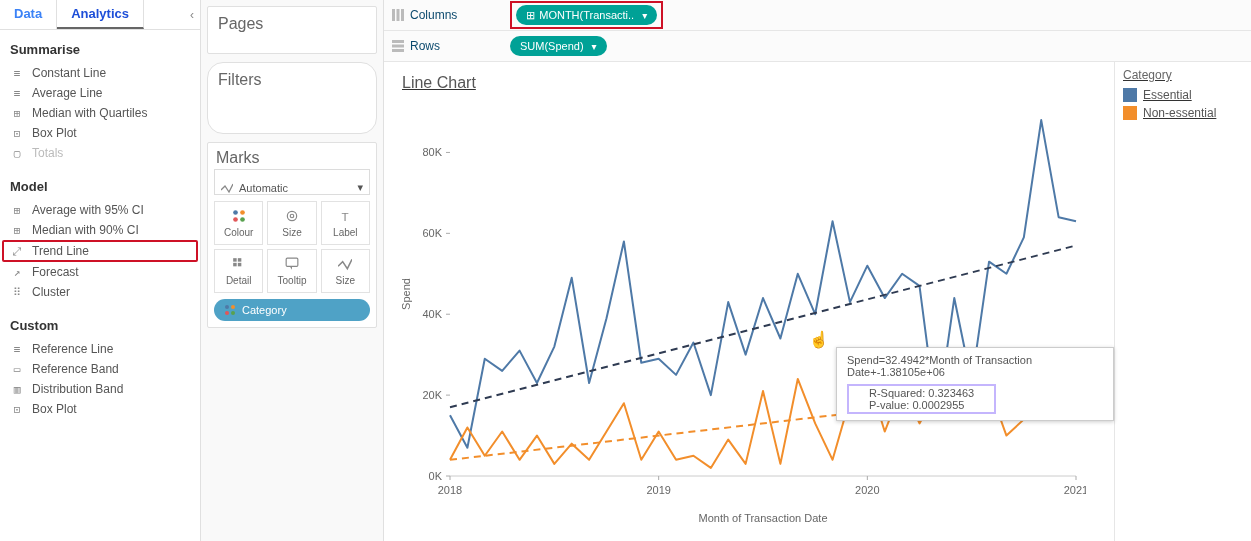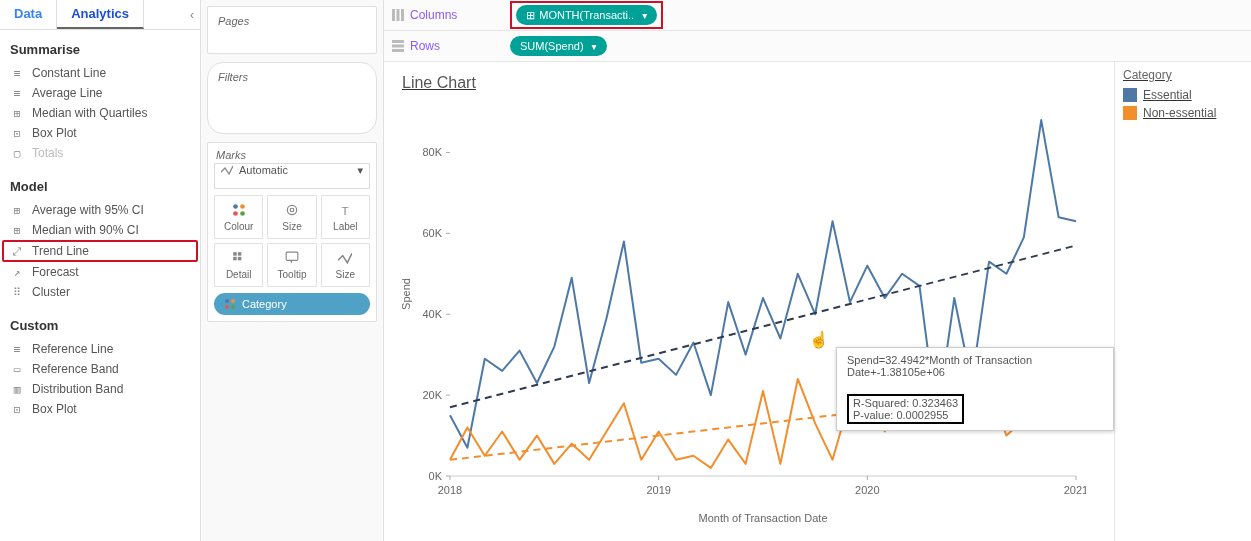--- a/index.html
+++ b/index.html
@@ -96,37 +96,36 @@
     gap: 8px;
     background: #f9f9f9;
     border-right: 1px solid #e0e0e0;
   }
   .card {
     background: #fff;
     border: 1px solid #e0e0e0;
     border-radius: 2px;
   }
   .card-title {
-    font-size: 11px;
+    font-size: 16px;
     color: #666;
     padding: 8px 10px;
-    font-style: italic;
   }
   .card-title.small {
     padding: 6px 8px 2px 8px;
   }
   .marks-card {
     padding-bottom: 6px;
   }
   .marks-select {
     margin: 0 6px 6px 6px;
     height: 24px;
     border: 1px solid #dcdcdc;
     display: flex;
-    align-items: flex-start;
+    align-items: flex-end;
     justify-content: space-between;
     padding: 0 6px;
     font-size: 11px;
     color:#555;
     cursor:pointer;
   }
   .marks-grid {
     display: grid;
     grid-template-columns: repeat(3, 1fr);
     gap: 4px;
@@ -172,21 +171,21 @@
     height: 30px;
     border-bottom: 1px solid #e6e6e6;
     display: flex;
     align-items: center;
     padding: 0 8px;
     gap: 8px;
     background: #fbfbfb;
   }
   .shelf-label {
     font-size: 12px;
-    color: #8b5cf6;
+    color: #0c4a6e;
     width: 110px;
     display:flex;
     align-items:center;
     gap:6px;
   }
   .shelf-icon { width:12px;height:12px; color:#999; }
   .pill {
     background:#00a196;
     color:#fff;
     height:20px;
@@ -247,23 +246,23 @@
     box-shadow:0 1px 4px rgba(0,0,0,0.2);
     padding:6px 10px;
     font-size:11px;
     color:#555;
     z-index:5;
   }
   .tooltip .hl {
     display:block;
   }
   .tooltip .boxed {
-    border:2px solid #000000;
-    padding:1px 4px;
-    margin-top:16px;
+    border:2px solid #c4b5fd;
+    padding:1px 20px;
+    margin-top:6px;
     display:inline-block;
   }
   .cursor {
     position:absolute;
     left:425px;
     top:268px;
     font-size:16px;
     z-index:6;
     pointer-events:none;
   }

